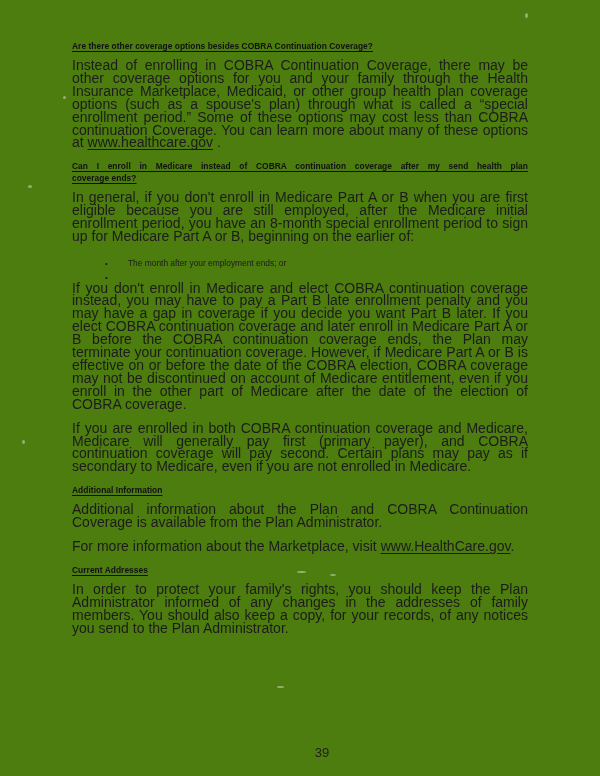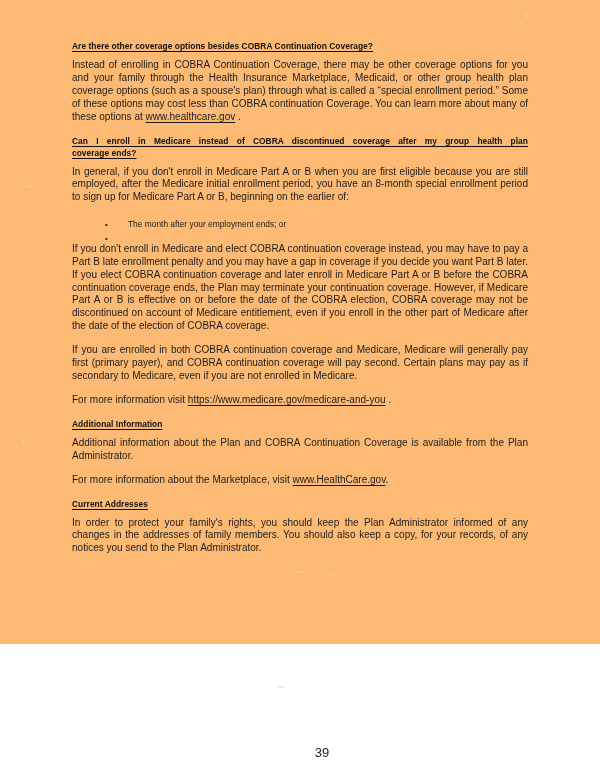--- a/index.html
+++ b/index.html
@@ -12,22 +12,22 @@
     background: #ffffff;
     font-family: "Liberation Sans", sans-serif;
     color: #1a1a1a;
     position: relative;
     overflow: hidden;
   }
   .page {
     position: absolute;
     left: 0; top: 0;
     width: 600px;
-    height: 644px;
-    background: #fdba74;
+    height: 776px;
+    background: #4d7c0f;
   }
   .content {
     position: absolute;
     left: 72px;
     top: 40px;
     width: 456px;
   }
   h2.section-heading {
     font-size: 8.4px;
     font-weight: bold;
@@ -45,21 +45,21 @@
   }
   h2.section-heading.justified .ln {
     display: block;
     text-align: justify;
     text-align-last: justify;
   }
   h2.section-heading.justified .ln.last {
     text-align-last: left;
   }
   p.body-text {
-    font-size: 10px;
+    font-size: 14px;
     line-height: 12.9px;
     margin: 0 0 11px 0;
     padding: 0;
     text-align: justify;
     text-align-last: left;
     color: #1c1c1c;
     letter-spacing: 0.01px;
   }
   p.body-text.tight {
     margin-bottom: 14px;
@@ -119,36 +119,35 @@
   <div class="artifact" style="left:277px; top:686px; width:7px; height:2px;"></div>
   <div class="artifact" style="left:63px; top:96px; width:3px; height:3px;"></div>
 
   <div class="content">
 
     <h2 class="section-heading">Are there other coverage options besides COBRA Continuation Coverage?</h2>
 
     <p class="body-text"><span>Instead of enrolling in COBRA Continuation Coverage, there may be other coverage options for you and your family through the Health Insurance Marketplace, Medicaid, or other group health plan coverage options (such as a spouse's plan) through what is called a “special enrollment period.” Some of these options may cost less than COBRA continuation Coverage. You can learn more about many of these options at </span><span class="doc-link">www.healthcare.gov</span><span> .</span></p>
 
     <h2 class="section-heading justified">
-        <span class="ln">Can I enroll in Medicare instead of COBRA discontinued coverage after my group health plan</span>
+        <span class="ln">Can I enroll in Medicare instead of COBRA continuation coverage after my send health plan</span>
         <span class="ln last">coverage ends?</span>
       </h2>
 
     <p class="body-text tight">In general, if you don't enroll in Medicare Part A or B when you are first eligible because you are still employed, after the Medicare initial enrollment period, you have an 8-month special enrollment period to sign up for Medicare Part A or B, beginning on the earlier of:</p>
 
     <ul class="bullet-list">
       <li><span class="bullet-dot">•</span><span>The month after your employment ends; or</span></li>
       <li><span class="bullet-dot">•</span></li>
     </ul>
 
     <p class="body-text">If you don't enroll in Medicare and elect COBRA continuation coverage instead, you may have to pay a Part B late enrollment penalty and you may have a gap in coverage if you decide you want Part B later. If you elect COBRA continuation coverage and later enroll in Medicare Part A or B before the COBRA continuation coverage ends, the Plan may terminate your continuation coverage. However, if Medicare Part A or B is effective on or before the date of the COBRA election, COBRA coverage may not be discontinued on account of Medicare entitlement, even if you enroll in the other part of Medicare after the date of the election of COBRA coverage.</p>
 
     <p class="body-text">If you are enrolled in both COBRA continuation coverage and Medicare, Medicare will generally pay first (primary payer), and COBRA continuation coverage will pay second.  Certain plans may pay as if secondary to Medicare, even if you are not enrolled in Medicare.</p>
 
-    <p class="body-text"><span>For more information visit </span><span class="doc-link">https://www.medicare.gov/medicare-and-you</span><span> .</span></p>
 
     <h2 class="section-heading">Additional Information</h2>
 
     <p class="body-text">Additional information about the Plan and COBRA Continuation Coverage is available from the Plan Administrator.</p>
 
     <p class="body-text"><span>For more information about the Marketplace, visit </span><span class="doc-link">www.HealthCare.gov</span><span>.</span></p>
 
     <h2 class="section-heading">Current Addresses</h2>
 
     <p class="body-text">In order to protect your family's rights, you should keep the Plan Administrator informed of any changes in the addresses of family members. You should also keep a copy, for your records, of any notices you send to the Plan Administrator.</p>

